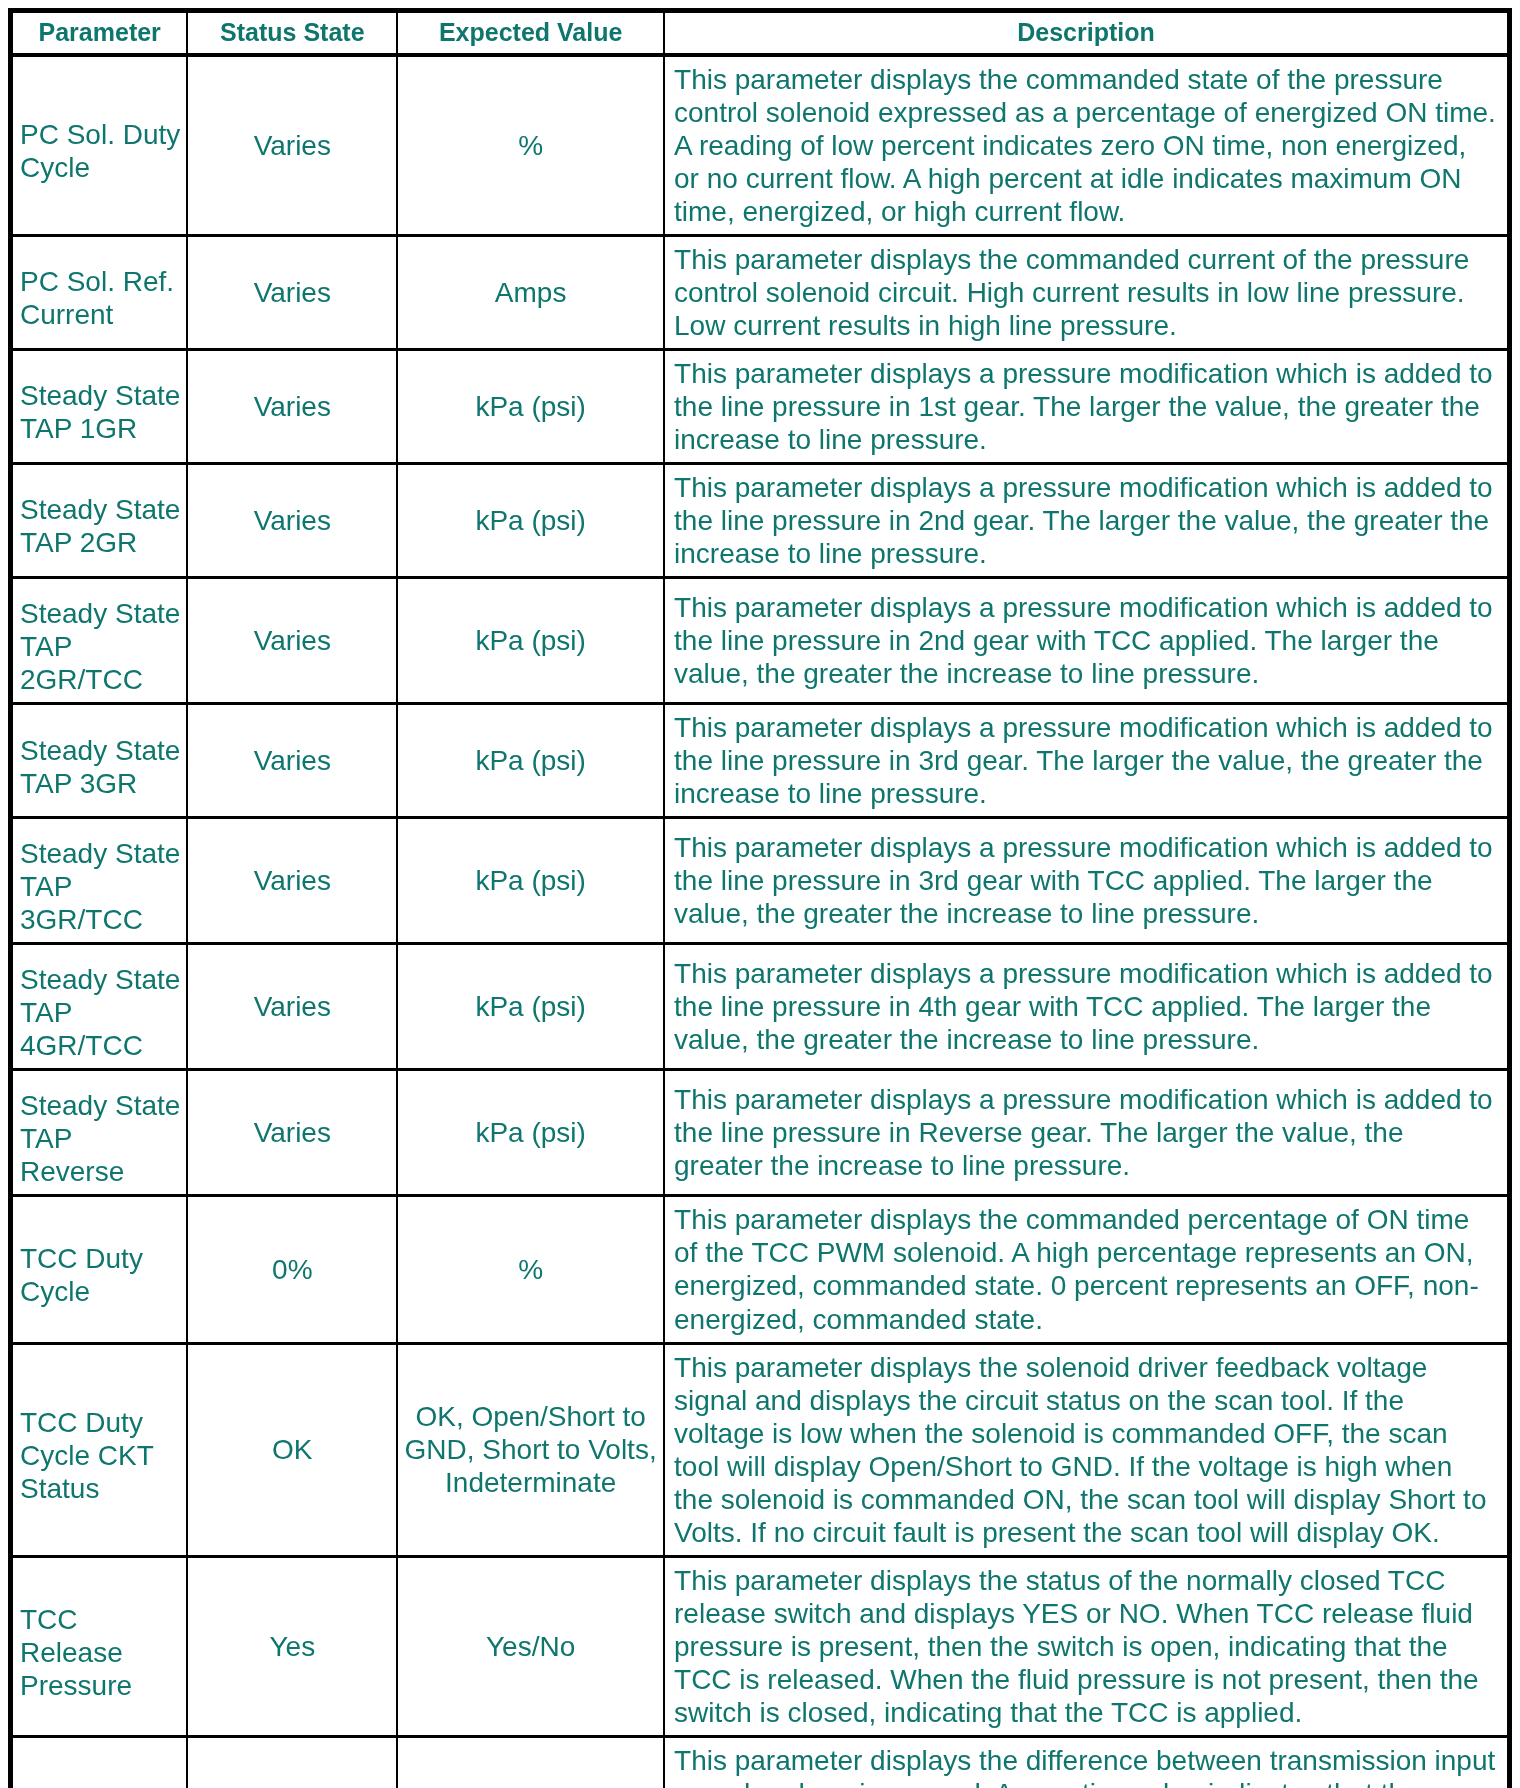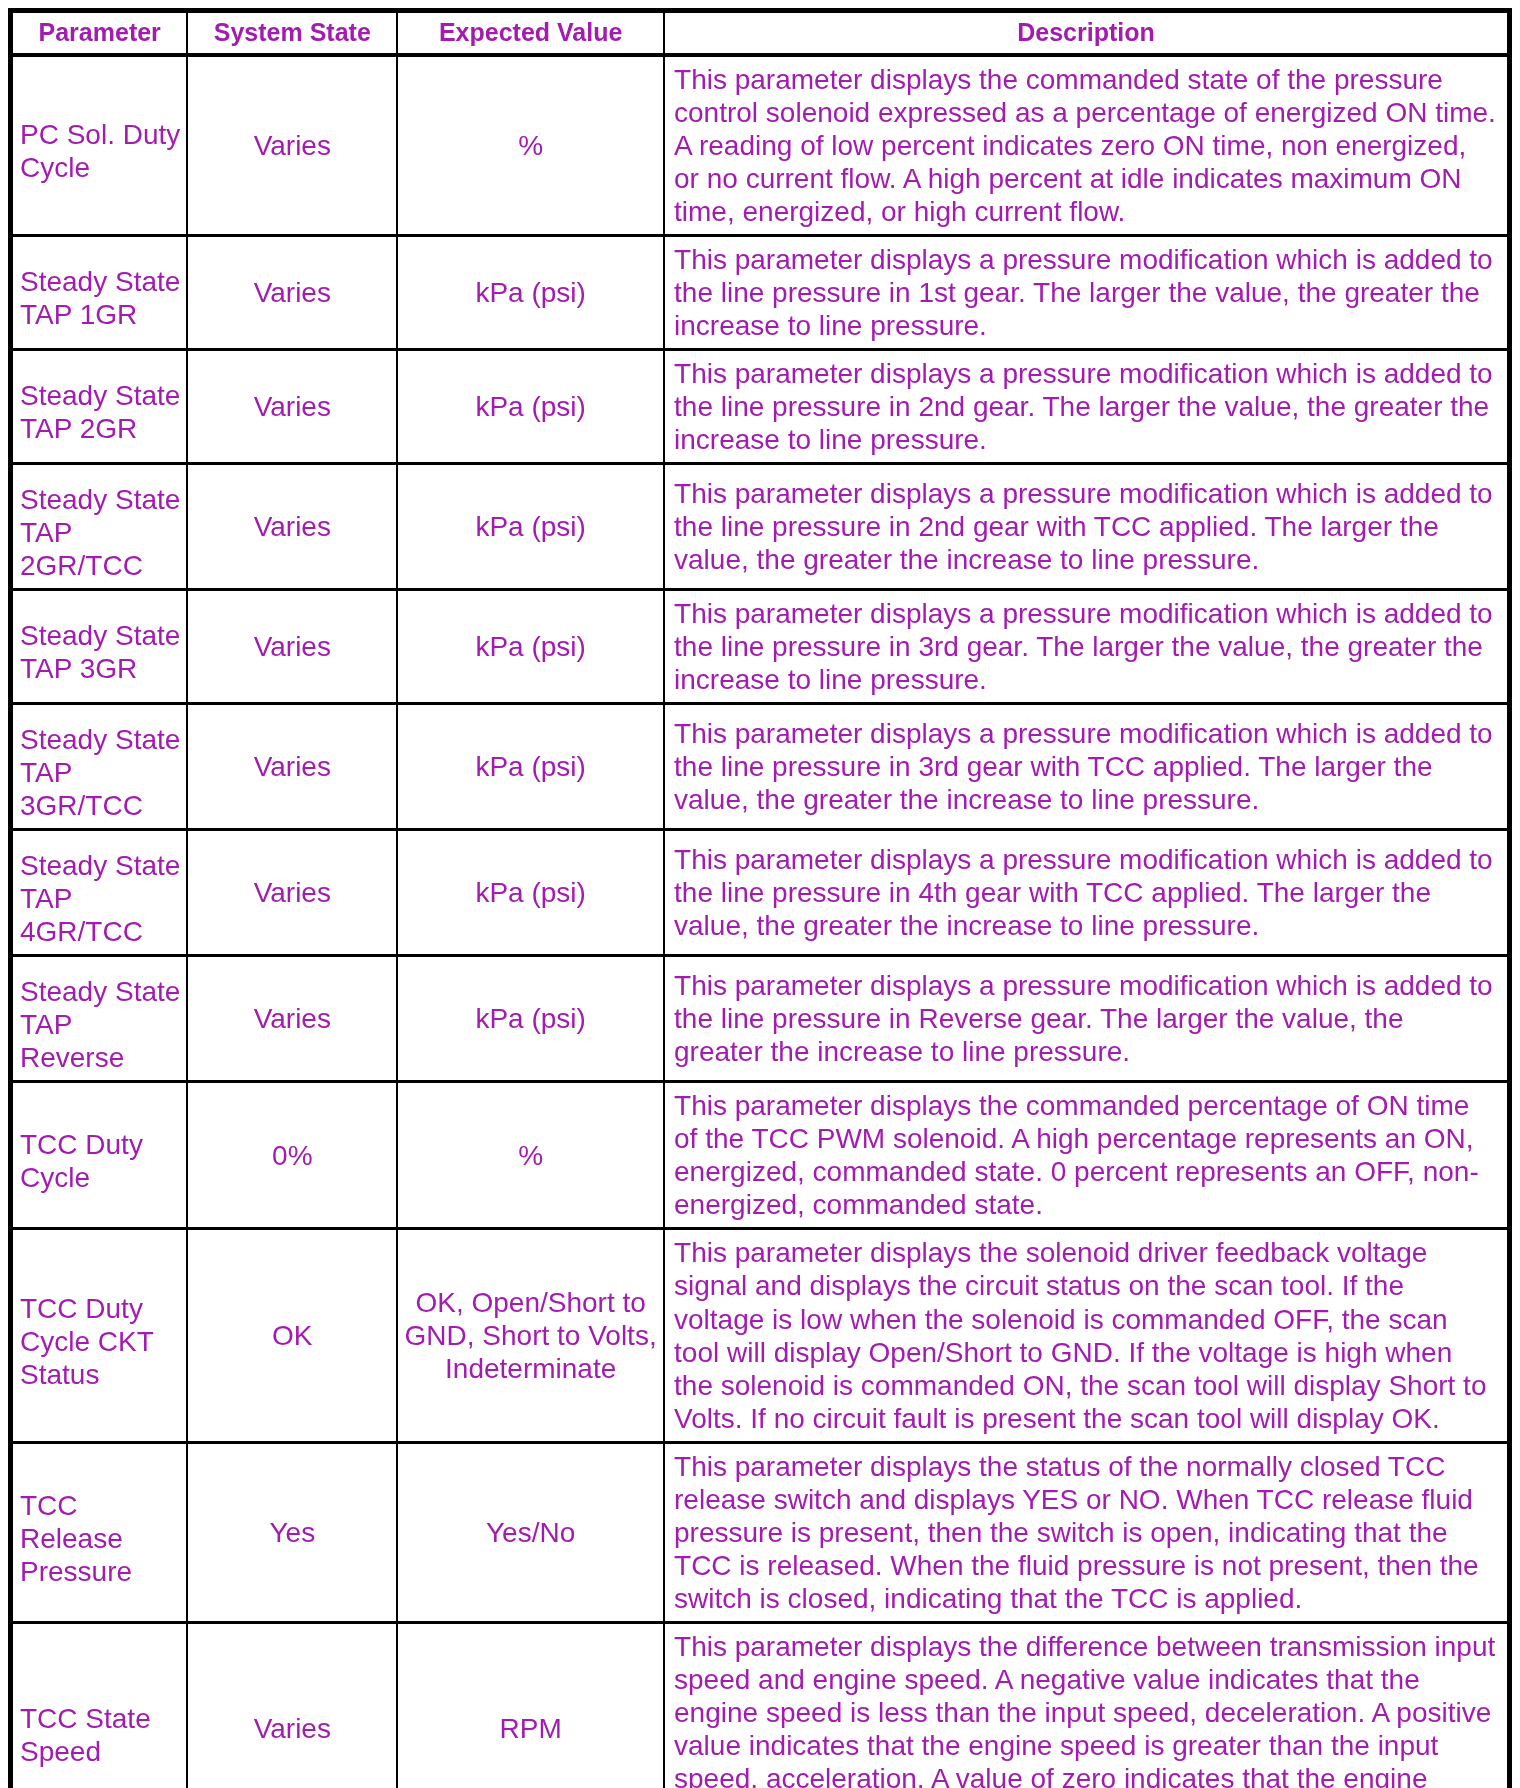--- a/index.html
+++ b/index.html
@@ -7,21 +7,21 @@
     padding: 0;
     background: #ffffff;
   }
   .page {
     width: 1520px;
     height: 1788px;
     background: #ffffff;
     box-sizing: border-box;
     padding: 8px;
     font-family: "Liberation Sans", sans-serif;
-    color: #a21caf;
+    color: #0f766e;
   }
   table.spec-table {
     width: 100%;
     height: 100%;
     border-collapse: collapse;
     table-layout: fixed;
     border: 5px solid #000000;
   }
   .spec-table th, .spec-table td {
     border-left: 2px solid #000000;
@@ -65,33 +65,39 @@
   <table class="spec-table">
     <colgroup>
       <col style="width:11.8%">
       <col style="width:14.0%">
       <col style="width:17.8%">
       <col style="width:56.4%">
     </colgroup>
     <thead>
       <tr>
         <th>Parameter</th>
-        <th>System State</th>
+        <th>Status State</th>
         <th>Expected Value</th>
         <th>Description</th>
       </tr>
     </thead>
     <tbody>
   <tr>
     <td class="cell-param">PC Sol. Duty Cycle</td>
     <td class="cell-state">Varies</td>
     <td class="cell-expected">%</td>
     <td class="cell-desc">This parameter displays the commanded state of the pressure control solenoid expressed as a percentage of energized ON time. A reading of low percent indicates zero ON time, non energized, or no current flow. A high percent at idle indicates maximum ON time, energized, or high current flow.</td>
   </tr>
 
+  <tr>
+    <td class="cell-param">PC Sol. Ref. Current</td>
+    <td class="cell-state">Varies</td>
+    <td class="cell-expected">Amps</td>
+    <td class="cell-desc">This parameter displays the commanded current of the pressure control solenoid circuit. High current results in low line pressure. Low current results in high line pressure.</td>
+  </tr>
 
   <tr>
     <td class="cell-param">Steady State TAP 1GR</td>
     <td class="cell-state">Varies</td>
     <td class="cell-expected">kPa (psi)</td>
     <td class="cell-desc">This parameter displays a pressure modification which is added to the line pressure in 1st gear. The larger the value, the greater the increase to line pressure.</td>
   </tr>
 
   <tr>
     <td class="cell-param">Steady State TAP 2GR</td>

